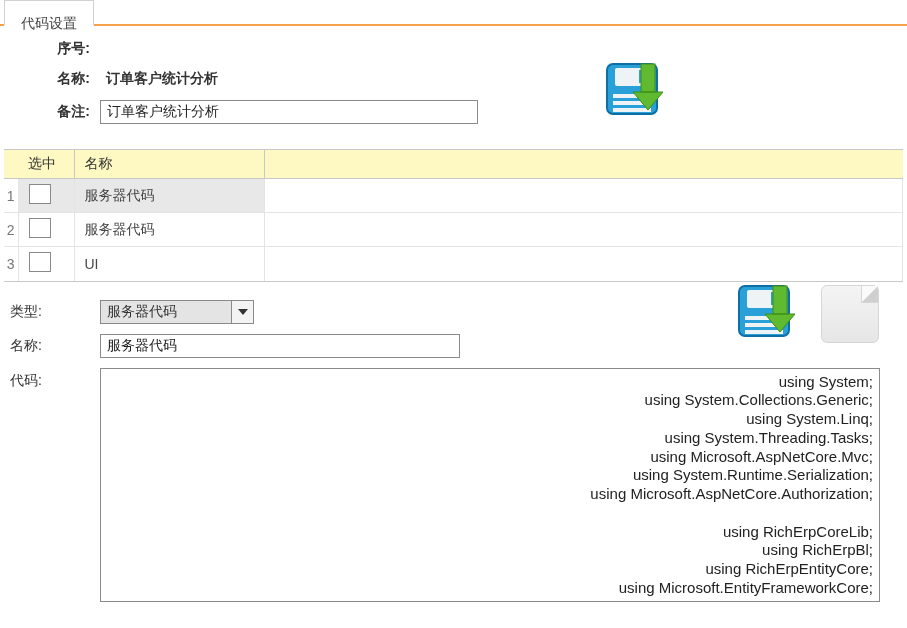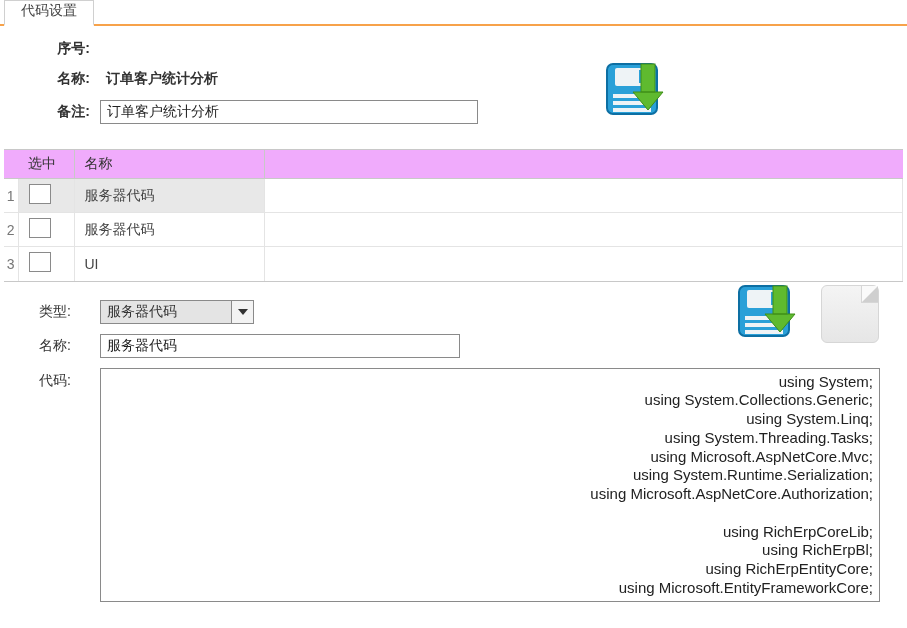--- a/index.html
+++ b/index.html
@@ -15,21 +15,21 @@
   
   .tabbar {
     position: relative;
     height: 26px;
     border-bottom: 2px solid #f7a24a;
   }
   .tab {
     position: absolute;
     left: 4px; bottom: -2px;
     height: 26px;
-    padding: 1px 16px 0 16px;
+    padding: 14px 16px 0 16px;
     background: #ffffff;
     border: 1px solid #d0d0d0;
     border-bottom: 2px solid #ffffff;
     color: #444;
   }
 
   
   .form-area { padding: 14px 10px 6px 10px; position: relative; }
   .form-row { display: flex; align-items: center; margin-bottom: 10px; }
   .label {
@@ -66,21 +66,21 @@
   }
   table.grid {
     width: 100%;
     border-collapse: collapse;
     font-size: 14px;
   }
   .grid th {
     text-align: left;
     font-weight: normal;
     color: #333;
-    background: #f0abfc;
+    background: #fef9c3;
     border-bottom: 1px solid #c8c8c8;
     padding: 5px 10px;
     height: 26px;
   }
   .grid th.hdr-idx { width: 14px; padding: 0; }
   .grid th.hdr-sel { width: 56px; border-right: 1px solid #c8c8c8; }
   .grid th.hdr-name { width: 190px; border-right: 1px solid #c8c8c8; }
   .grid td {
     padding: 0 10px;
     height: 34px;
@@ -102,21 +102,21 @@
     width: 22px; height: 20px;
     border: 1px solid #8a8a8a;
     background:#fff;
     display:inline-block;
   }
 
   
   .lower-area { padding: 18px 10px 0 10px; position: relative; }
   .label2 {
     width: 90px;
-    text-align: center;
+    text-align: left;
     color: #333;
   }
   .label2.code-label { align-self: flex-start; padding-top: 4px; }
 
   .combo {
     display:flex; align-items:stretch;
     border: 1px solid #8a8a8a;
   }
   .combo-text {
     width: 130px; height:22px;

